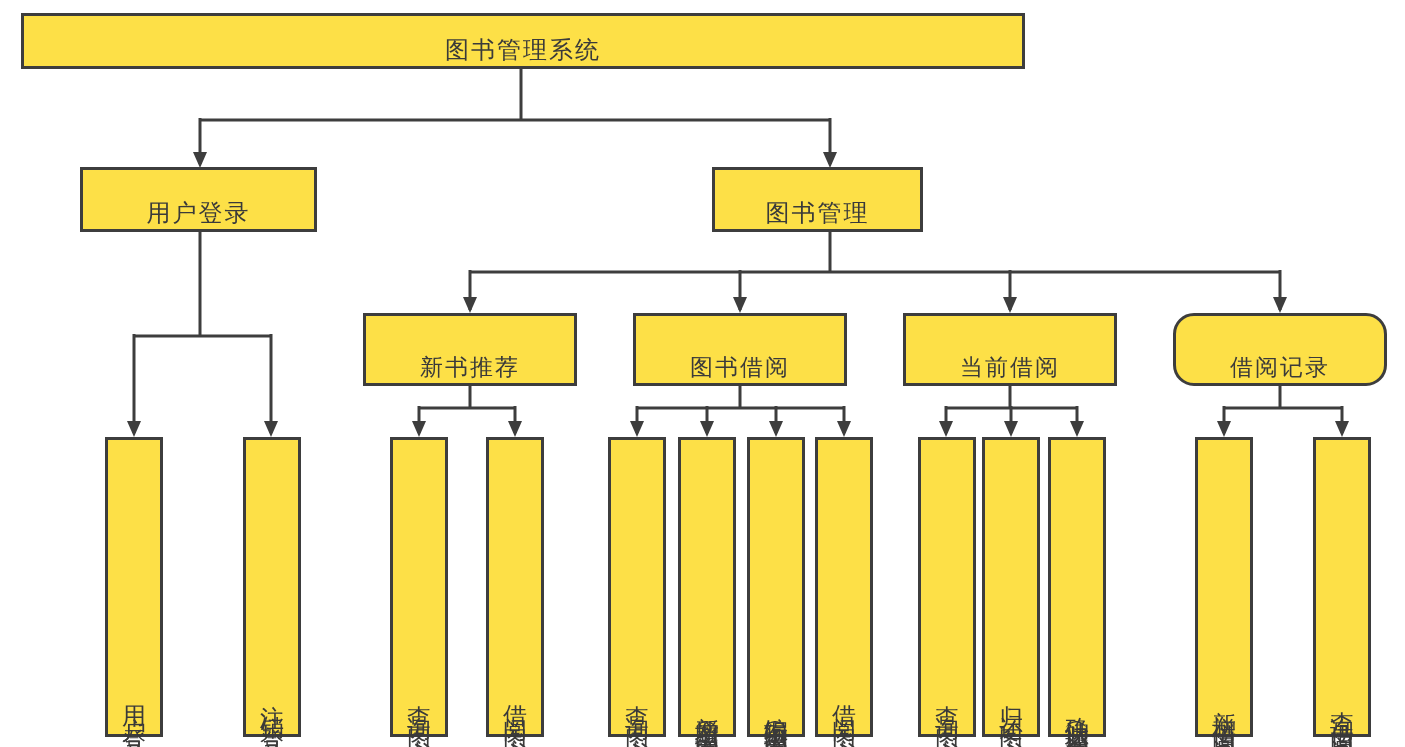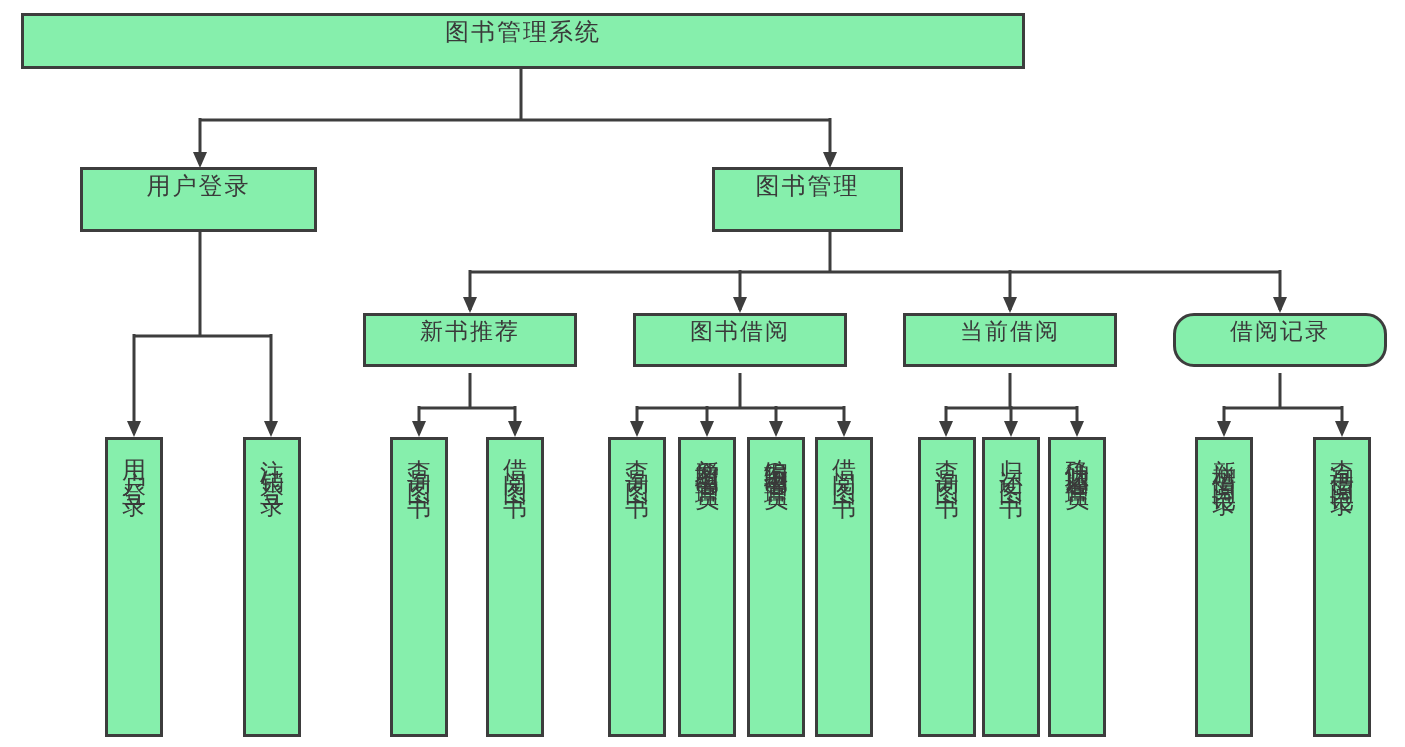--- a/index.html
+++ b/index.html
@@ -5,28 +5,28 @@
   html, body { margin: 0; padding: 0; background: #ffffff; }
   body {
     width: 1405px; height: 747px; position: relative; overflow: hidden;
     font-family: "Liberation Sans", sans-serif;
     color: #3a3a3a;
   }
   .stage { position: absolute; inset: 0; }
   .wires { position: absolute; left: 0; top: 0; width: 1405px; height: 747px; }
   .node {
     position: absolute; box-sizing: border-box;
-    background: #86efac; border: 3px solid #3d3d3d;
-    display: flex; align-items: flex-start; justify-content: center;
+    background: #fde047; border: 3px solid #3d3d3d;
+    display: flex; align-items: flex-end; justify-content: center;
     font-size: 24px; letter-spacing: 2px; color: #3a3a3a;
     z-index: 2;
   }
   .node.root    { left: 21px;  top: 13px;  width: 1004px; height: 56px; }
   .node.branch  { top: 167px; height: 65px; }
-  .node.level2  { top: 313px; width: 214px; height: 54px; font-size: 23px; }
+  .node.level2  { top: 313px; width: 214px; height: 73px; font-size: 23px; }
   .node.leaf    { top: 437px; width: 58px; height: 300px; }
   .leaf .vtext {
     writing-mode: vertical-rl; text-orientation: mixed;
     font-size: 24px; letter-spacing: 12px; line-height: 1;
     white-space: nowrap;
   }
   .leaf .vtext.len6 { letter-spacing: 7px; }
   .leaf .vtext.len9 { letter-spacing: 4px; }
   .watermark {
     position: absolute; right: 8px; bottom: 1px;
@@ -105,21 +105,21 @@
     </g>
   </svg>
 
   <div class="node root">
     <span>图书管理系统</span>
   </div>
 
   <div class="node branch" style="left:80px; width:237px;">
     <span>用户登录</span>
   </div>
-  <div class="node branch" style="left:712px; width:191px;">
+  <div class="node branch" style="left:712px; width:211px;">
     <span>图书管理</span>
   </div>
 
   <div class="node level2" style="left:363px;">
     <span>新书推荐</span>
   </div>
   <div class="node level2" style="left:633px;">
     <span>图书借阅</span>
   </div>
   <div class="node level2" style="left:903px;">

